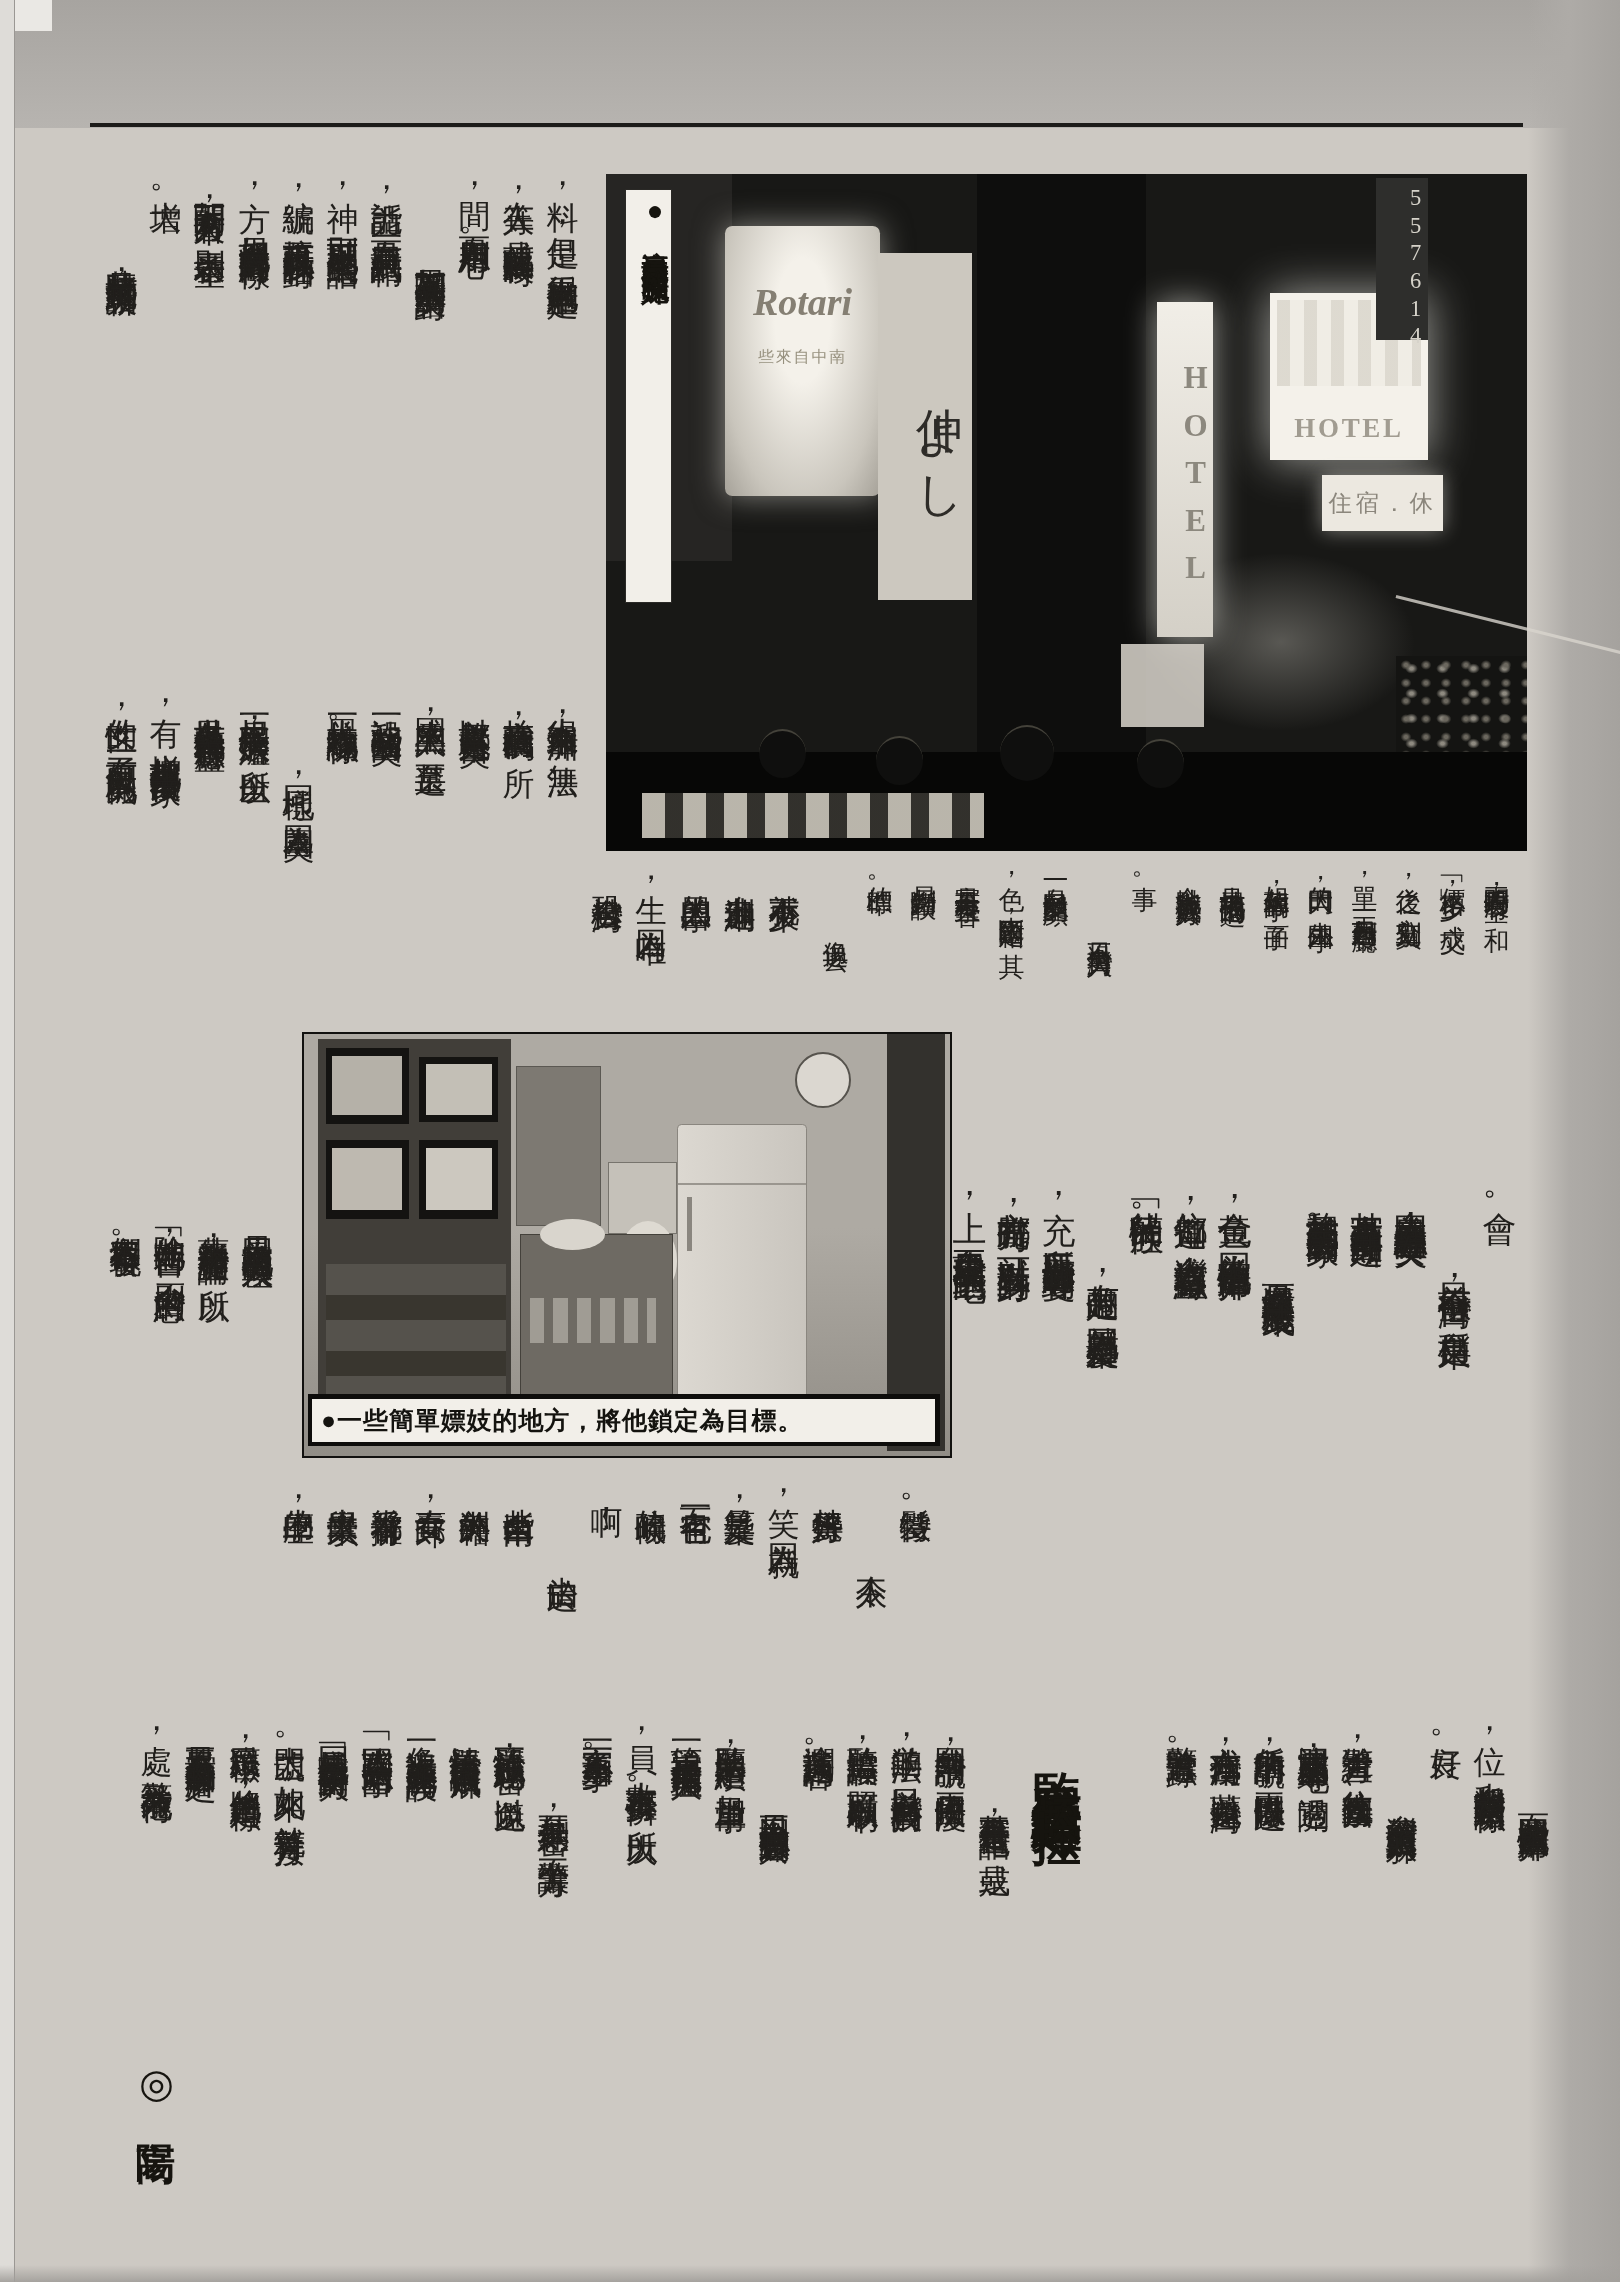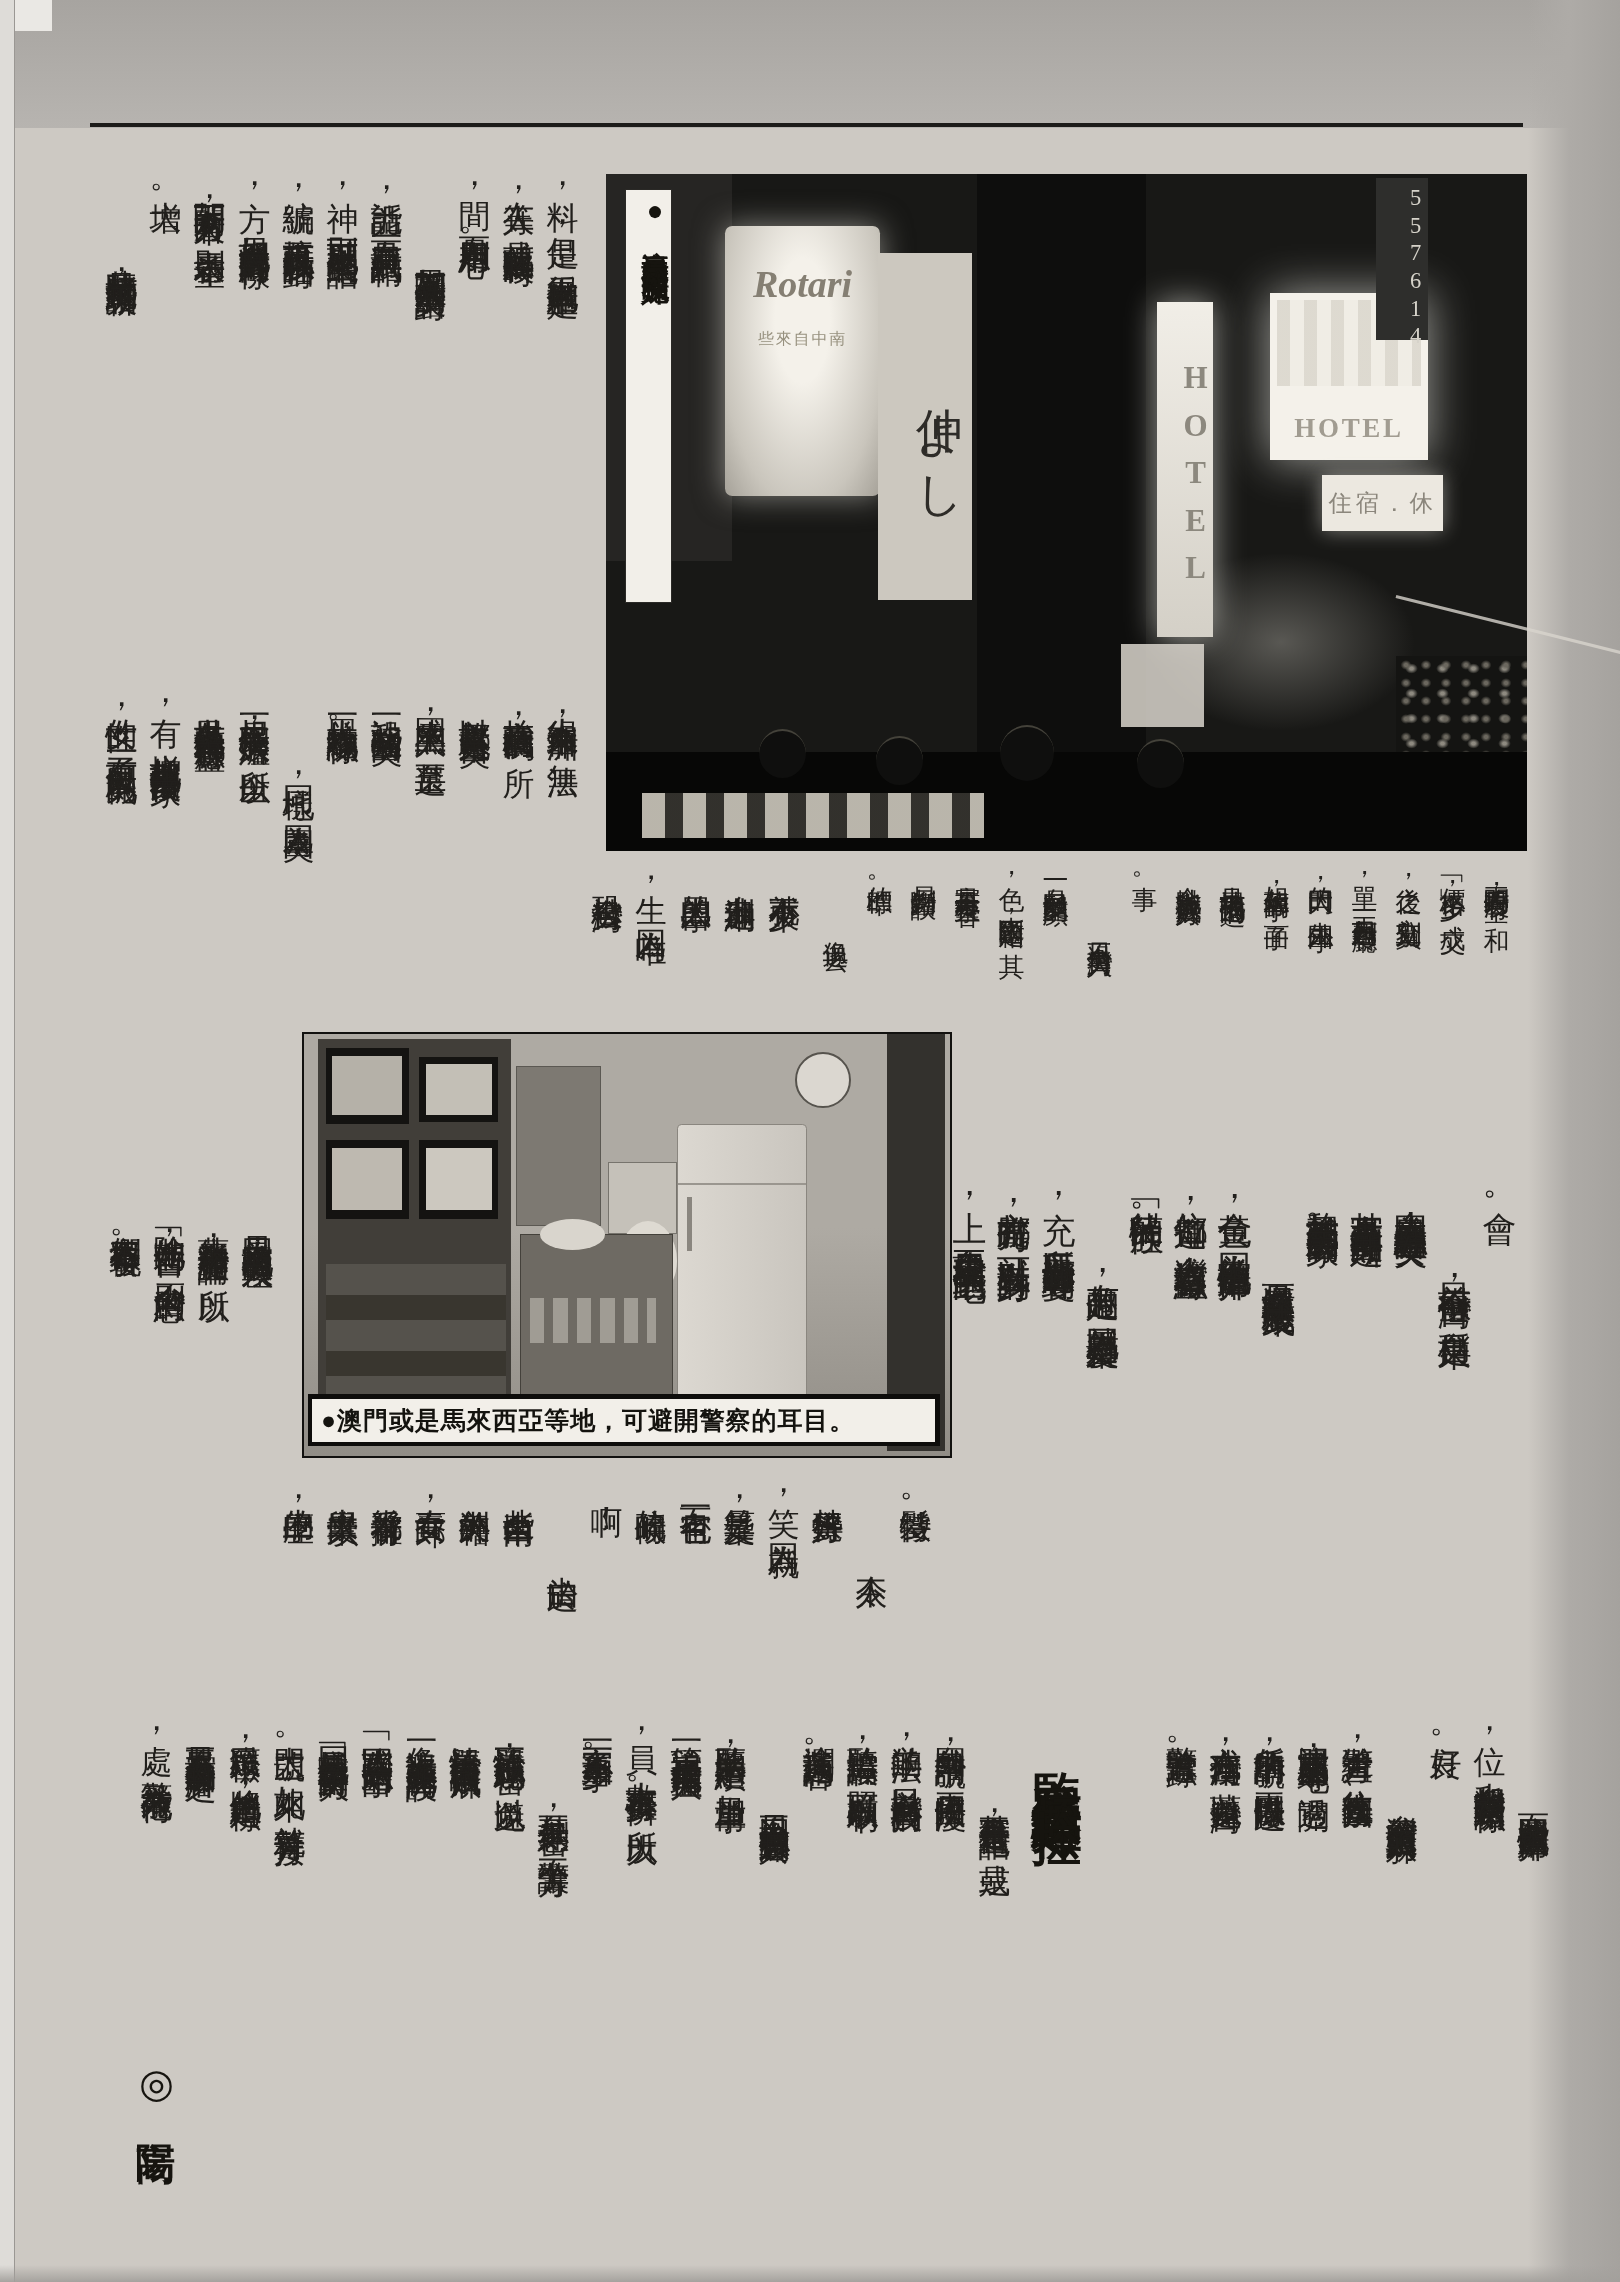--- a/index.html
+++ b/index.html
@@ -23,21 +23,21 @@
         letter-spacing:3.6px;color:#16140f;line-height:1;}
   
   #photo1{left:606px;top:174px;width:921px;height:677px;background:#181816;}
   #photo1 .abs{position:absolute;}
   .p1-scaffold{left:0;top:0;width:126px;height:387px;background:#262523;}
   .p1-midglow{left:540px;top:378px;width:270px;height:180px;
       background:radial-gradient(ellipse at center,rgba(226,223,213,.32),rgba(0,0,0,0) 70%);}
   .p1-rotari{left:119px;top:52px;width:155px;height:270px;border-radius:7.2px;
       background:radial-gradient(ellipse at 50% 35%,#f4f1ea 25%,#c9c5bc 75%,#a5a198);
       box-shadow:0 0 31px rgba(242,240,232,.5);color:#857f73;text-align:center;}
-  .p1-rotari .big{margin-top:36px;font-size:38px;font-style:italic;font-weight:700;text-align:center;}
+  .p1-rotari .big{margin-top:54px;font-size:38px;font-style:italic;font-weight:700;text-align:center;}
   .p1-rotari .sub{margin-top:23.4px;font-size:16px;letter-spacing:1.8px;color:#97917f;}
   .p1-nakayoshi{left:272px;top:79px;width:94px;height:324px;background:#ccc8bf;
       writing-mode:vertical-rl;text-orientation:upright;font-size:47px;color:#2e2c28;
       padding-top:23.4px;text-align:center;letter-spacing:9px;}
   .p1-darkcol{left:371px;top:0;width:169px;height:677px;background:#0e0e0d;}
   .p1-hotel-v{left:551px;top:128px;width:56px;height:317px;
       background:linear-gradient(180deg,#f1eee7,#d4d0c7);box-shadow:0 0 32px rgba(255,255,248,.55);
       writing-mode:vertical-rl;text-orientation:upright;font-size:31px;font-weight:700;color:#8c887e;
       letter-spacing:12.6px;text-align:center;padding-top:18px;}
   .p1-sub1{left:515px;top:470px;width:83px;height:83px;background:#d9d5cd;opacity:.85;}
@@ -155,21 +155,21 @@
     <div class="abs p2-lantern"></div>
     <div class="abs p2-cart">
       <div class="p2-mags"></div>
     </div>
     <div class="abs p2-phone"></div>
     <div class="abs p2-fridge">
       <div class="seam"></div>
         <div class="handle"></div>
     </div>
     <div id="caption2">
-      <div class="inner">●澳門或是馬來西亞等地，可避開警察的耳目。</div>
+      <div class="inner">●一些簡單嫖妓的地方，將他鎖定為目標。</div>
     </div>
   </div>
 
   <div id="headline" class="abs">監察手續煩難檢控</div>
   <div id="author" class="abs">◎高陽</div>
 
   <div id="columns-root">
       <div class="vcol" style="left: 547px; top: 176px; font-size: 32px;">料，但是，看得出來她們並不是</div>
       <div class="vcol" style="left: 503px; top: 176px; font-size: 32px;">在等人，或是前往喝飲料殺時</div>
       <div class="vcol" style="left: 459px; top: 176px; font-size: 32px;">間，而是別有用心。</div>

